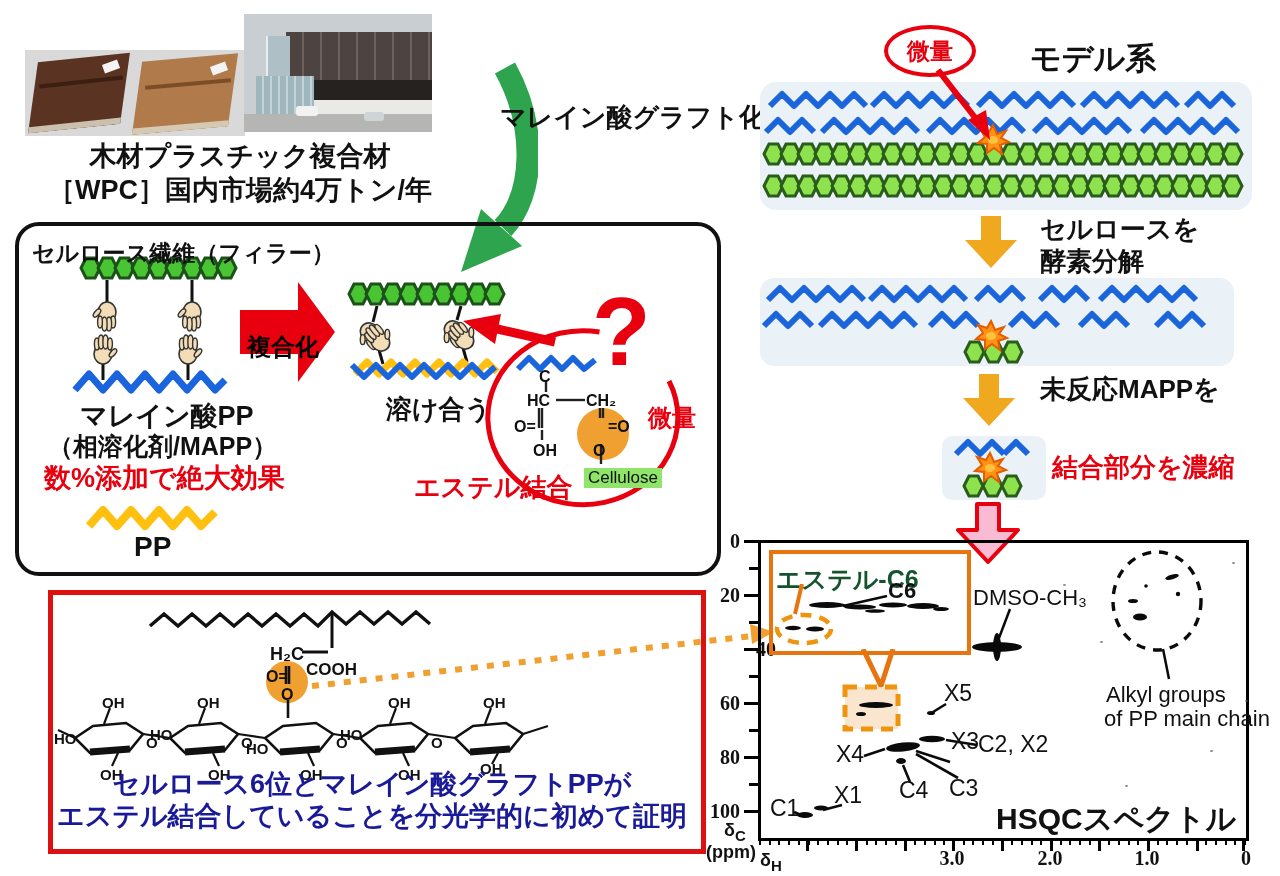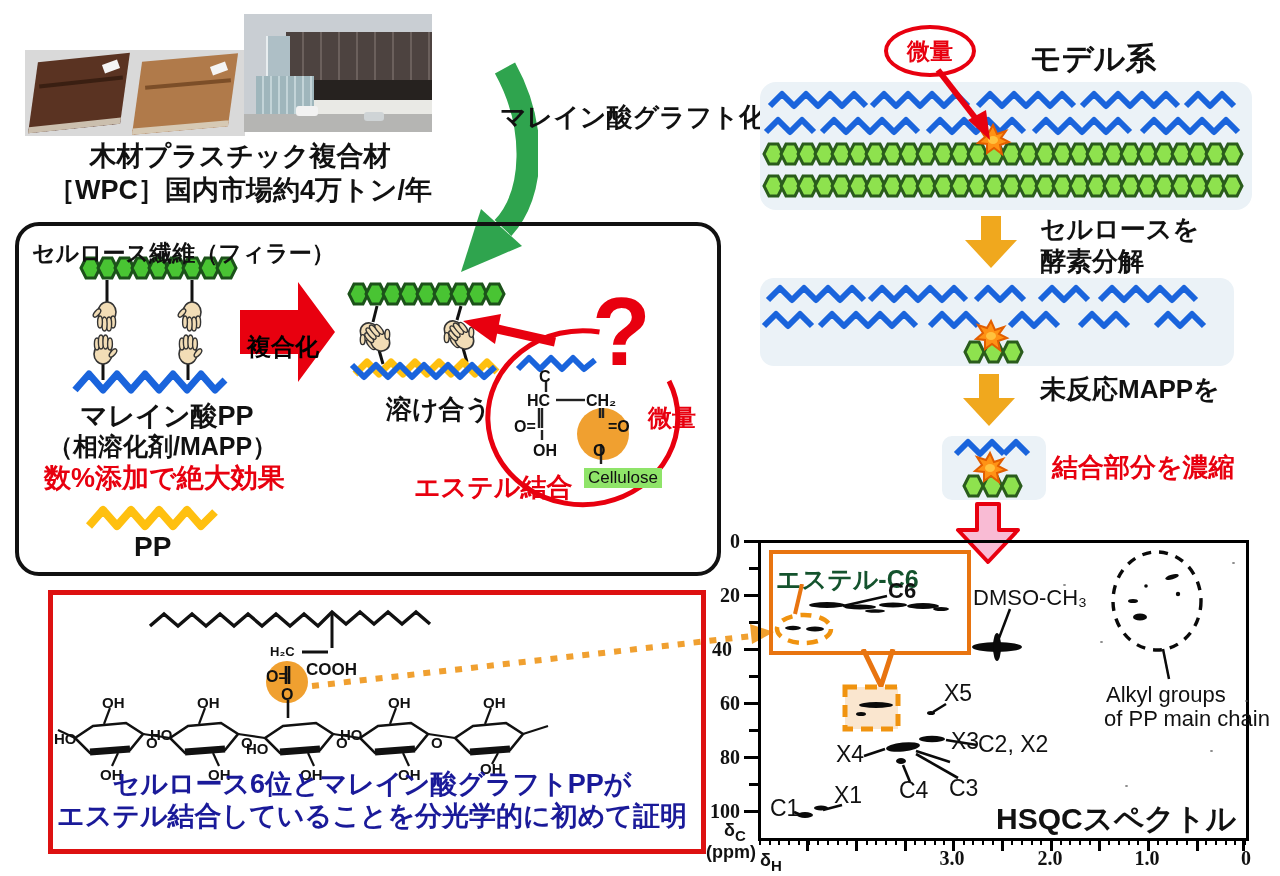--- a/index.html
+++ b/index.html
@@ -366,21 +366,21 @@
           <line x1="443" y1="118" x2="437" y2="134"></line>
         <line x1="70" y1="163" x2="64" y2="176"></line>
           <line x1="165" y1="163" x2="171" y2="176"></line>
         <line x1="260" y1="163" x2="266" y2="176"></line>
           <line x1="355" y1="163" x2="361" y2="176"></line>
         <line x1="450" y1="163" x2="444" y2="174"></line>
       </g>
     </g>
   </svg>
 
-  <div class="chemlab" style="left:270px;top:644px;font-size:13px;">H₂C</div>
+  <div class="chemlab" style="left:270px;top:644px;font-size:18px;">H₂C</div>
   <div class="chemlab" style="left:306px;top:660px;font-size:17px;">COOH</div>
   <div class="chemlab" style="left:266px;top:668px;font-size:16px;">O=</div>
   <div class="chemlab" style="left:281px;top:686px;font-size:16px;">O</div>
   <div class="chemlab" style="left:102px;top:694px;">OH</div>
   <div class="chemlab" style="left:54px;top:730px;">HO</div>
   <div class="chemlab" style="left:100px;top:766px;">OH</div>
   <div class="chemlab" style="left:197px;top:694px;">OH</div>
   <div class="chemlab" style="left:150px;top:726px;">HO</div>
   <div class="chemlab" style="left:208px;top:766px;">OH</div>
   <div class="chemlab" style="left:246px;top:740px;">HO</div>
@@ -416,21 +416,21 @@
   <span class="ticky" style="left:744px;top:756px;"></span>
   <span class="ticky" style="left:744px;top:810px;"></span>
   <span class="tickym" style="left:749px;top:567px;"></span>
   <span class="tickym" style="left:749px;top:621px;"></span>
   <span class="tickym" style="left:749px;top:675px;"></span>
   <span class="tickym" style="left:749px;top:729px;"></span>
   <span class="tickym" style="left:749px;top:783px;"></span>
 
   <div class="ylab" style="left:704px;top:530px;">0</div>
   <div class="ylab" style="left:704px;top:584px;">20</div>
-  <div class="ylab" style="left:696px;top:638px;">40</div>
+  <div class="ylab" style="left:740px;top:638px;">40</div>
   <div class="ylab" style="left:704px;top:692px;">60</div>
   <div class="ylab" style="left:704px;top:746px;">80</div>
   <div class="ylab" style="left:704px;top:800px;">100</div>
 
   <div class="abs" style="left:759px;top:838px;width:487px;height:7px;background:repeating-linear-gradient(to right,#000 0 2px,transparent 2px 9.7px);"></div>
   <span class="tickx" style="left:806px;top:838px;"></span>
   <span class="tickx" style="left:855px;top:838px;"></span>
   <span class="tickx" style="left:904px;top:838px;"></span>
   <span class="tickx" style="left:952px;top:838px;"></span>
   <span class="tickx" style="left:1001px;top:838px;"></span>

